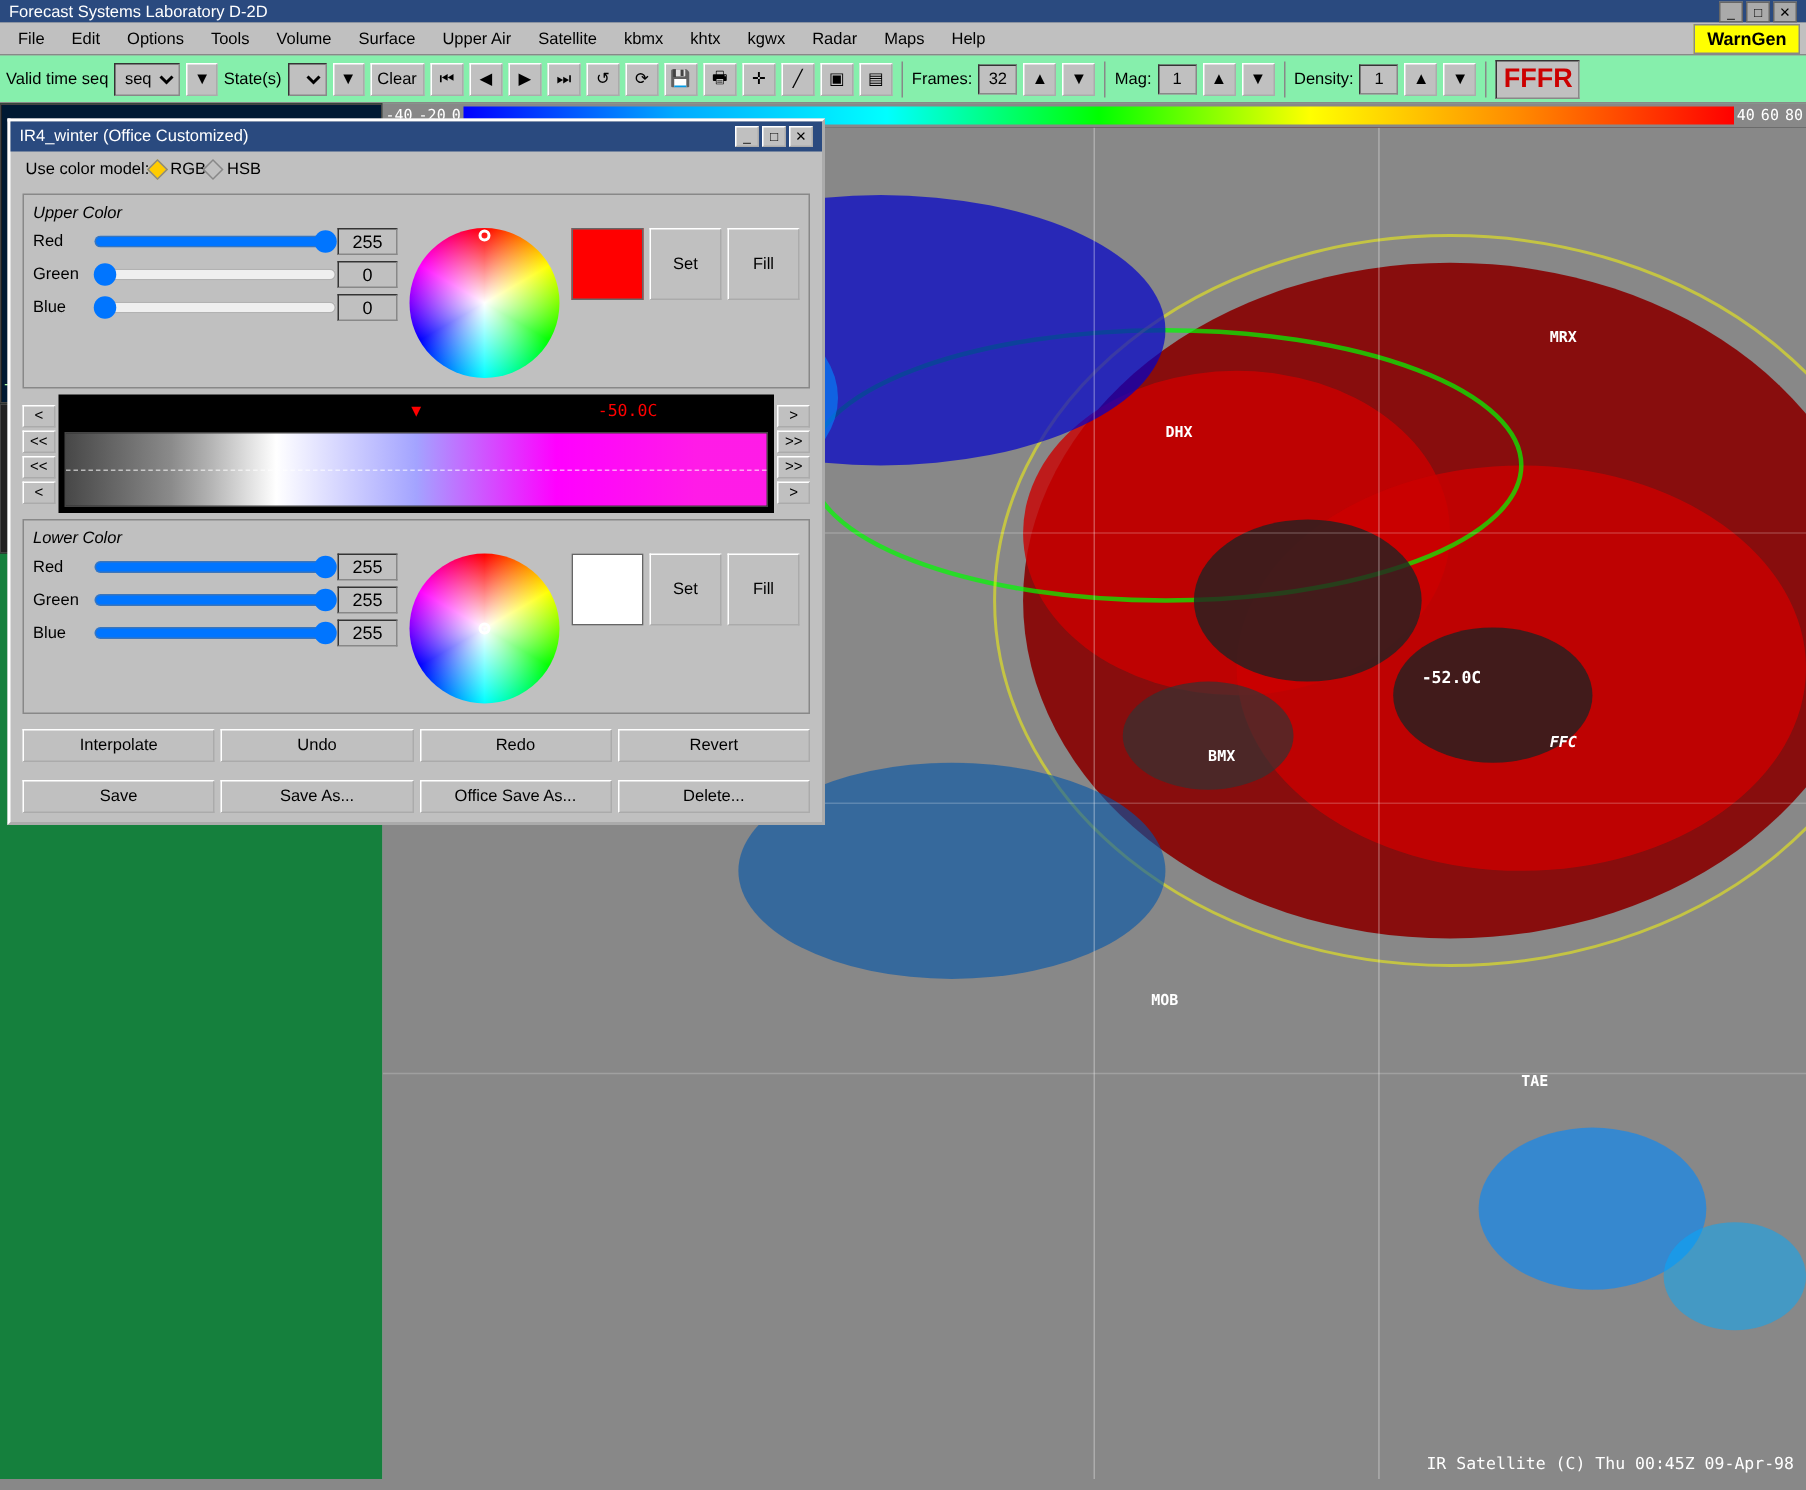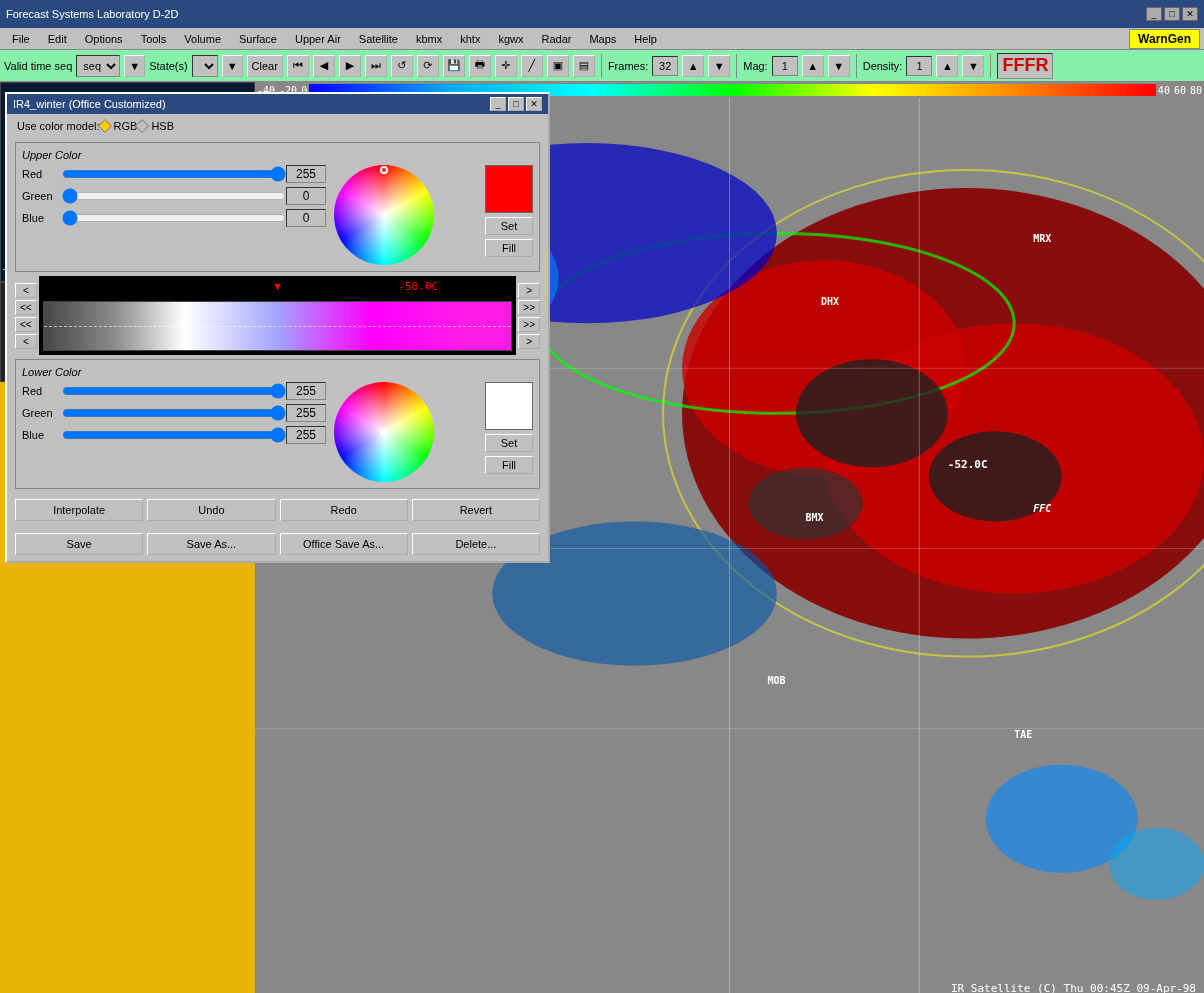--- a/index.html
+++ b/index.html
@@ -6,21 +6,21 @@
     body { width: 1204px; height: 993px; overflow: hidden; background: #888; font-family: Arial, sans-serif; font-size: 11px; }
 
     
     #titlebar {
       background: #2a4a7f;
       color: white;
       padding: 2px 6px;
       display: flex;
       align-items: center;
       justify-content: space-between;
-      height: 28px;
+      height: 15px;
     }
     #titlebar-controls { display: flex; gap: 2px; }
     .title-btn {
       background: #aaa;
       border: 1px solid #666;
       width: 16px; height: 14px;
       font-size: 9px;
       cursor: pointer;
       display: flex; align-items: center; justify-content: center;
     }
@@ -104,21 +104,21 @@
     #main-content {
       display: flex;
       width: 1204px;
       height: calc(993px - 22px - 22px - 32px);
       position: relative;
     }
 
     
     #left-panel {
       width: 255px;
-      background: #eab308;
+      background: #15803d;
       flex-shrink: 0;
       position: relative;
       text-decoration: underline;
     }
     .mini-map {
       width: 255px;
       height: 200px;
       background: #000;
       border: 1px solid #444;
       position: relative;
@@ -299,23 +299,22 @@
       transform: translate(-50%, -50%);
     }
     .color-preview {
       width: 48px;
       height: 48px;
       border: 1px solid #666;
       flex-shrink: 0;
     }
     .color-buttons {
       display: flex;
-      flex-direction: column;
+      flex-direction: row;
       gap: 4px;
-      margin-left: 43px;
     }
     .color-action-btn {
       background: #c0c0c0;
       border: 1px outset #fff;
       padding: 2px 8px;
       cursor: pointer;
       font-size: 11px;
       width: 48px;
     }
     .ramp-btn {
@@ -673,21 +672,21 @@
         <ellipse cx="95%" cy="85%" rx="5%" ry="4%" fill="#00aaff" opacity="0.5"></ellipse>
 
         <line x1="50%" y1="0" x2="50%" y2="100%" stroke="white" stroke-width="1" opacity="0.3"></line>
         <line x1="70%" y1="0" x2="70%" y2="100%" stroke="white" stroke-width="1" opacity="0.3"></line>
         <line x1="0" y1="50%" x2="100%" y2="50%" stroke="white" stroke-width="1" opacity="0.2"></line>
         <line x1="0" y1="30%" x2="100%" y2="30%" stroke="white" stroke-width="1" opacity="0.2"></line>
         <line x1="0" y1="70%" x2="100%" y2="70%" stroke="white" stroke-width="1" opacity="0.2"></line>
       </svg>
 
       <span class="map-label" style="top:15%; left:82%;">MRX</span>
-      <span class="map-label" style="top:22%; left:55%;margin-left:44px;">DHX</span>
+      <span class="map-label" style="top:22%; left:55%;">DHX</span>
       <span class="map-label" style="top:46%; left:58%;">BMX</span>
       <span class="map-label" style="top:45%; left:82%;font-style:italic;">FFC</span>
       <span class="map-label" style="top:64%; left:54%;">MOB</span>
       <span class="map-label" style="top:70%; left:80%;">TAE</span>
 
       <span class="temp-label" style="top:40%; left:73%;">-52.0C</span>
 
       <span class="bottom-caption">IR Satellite (C) Thu 00:45Z 09-Apr-98</span>
     </div>
   </div>

